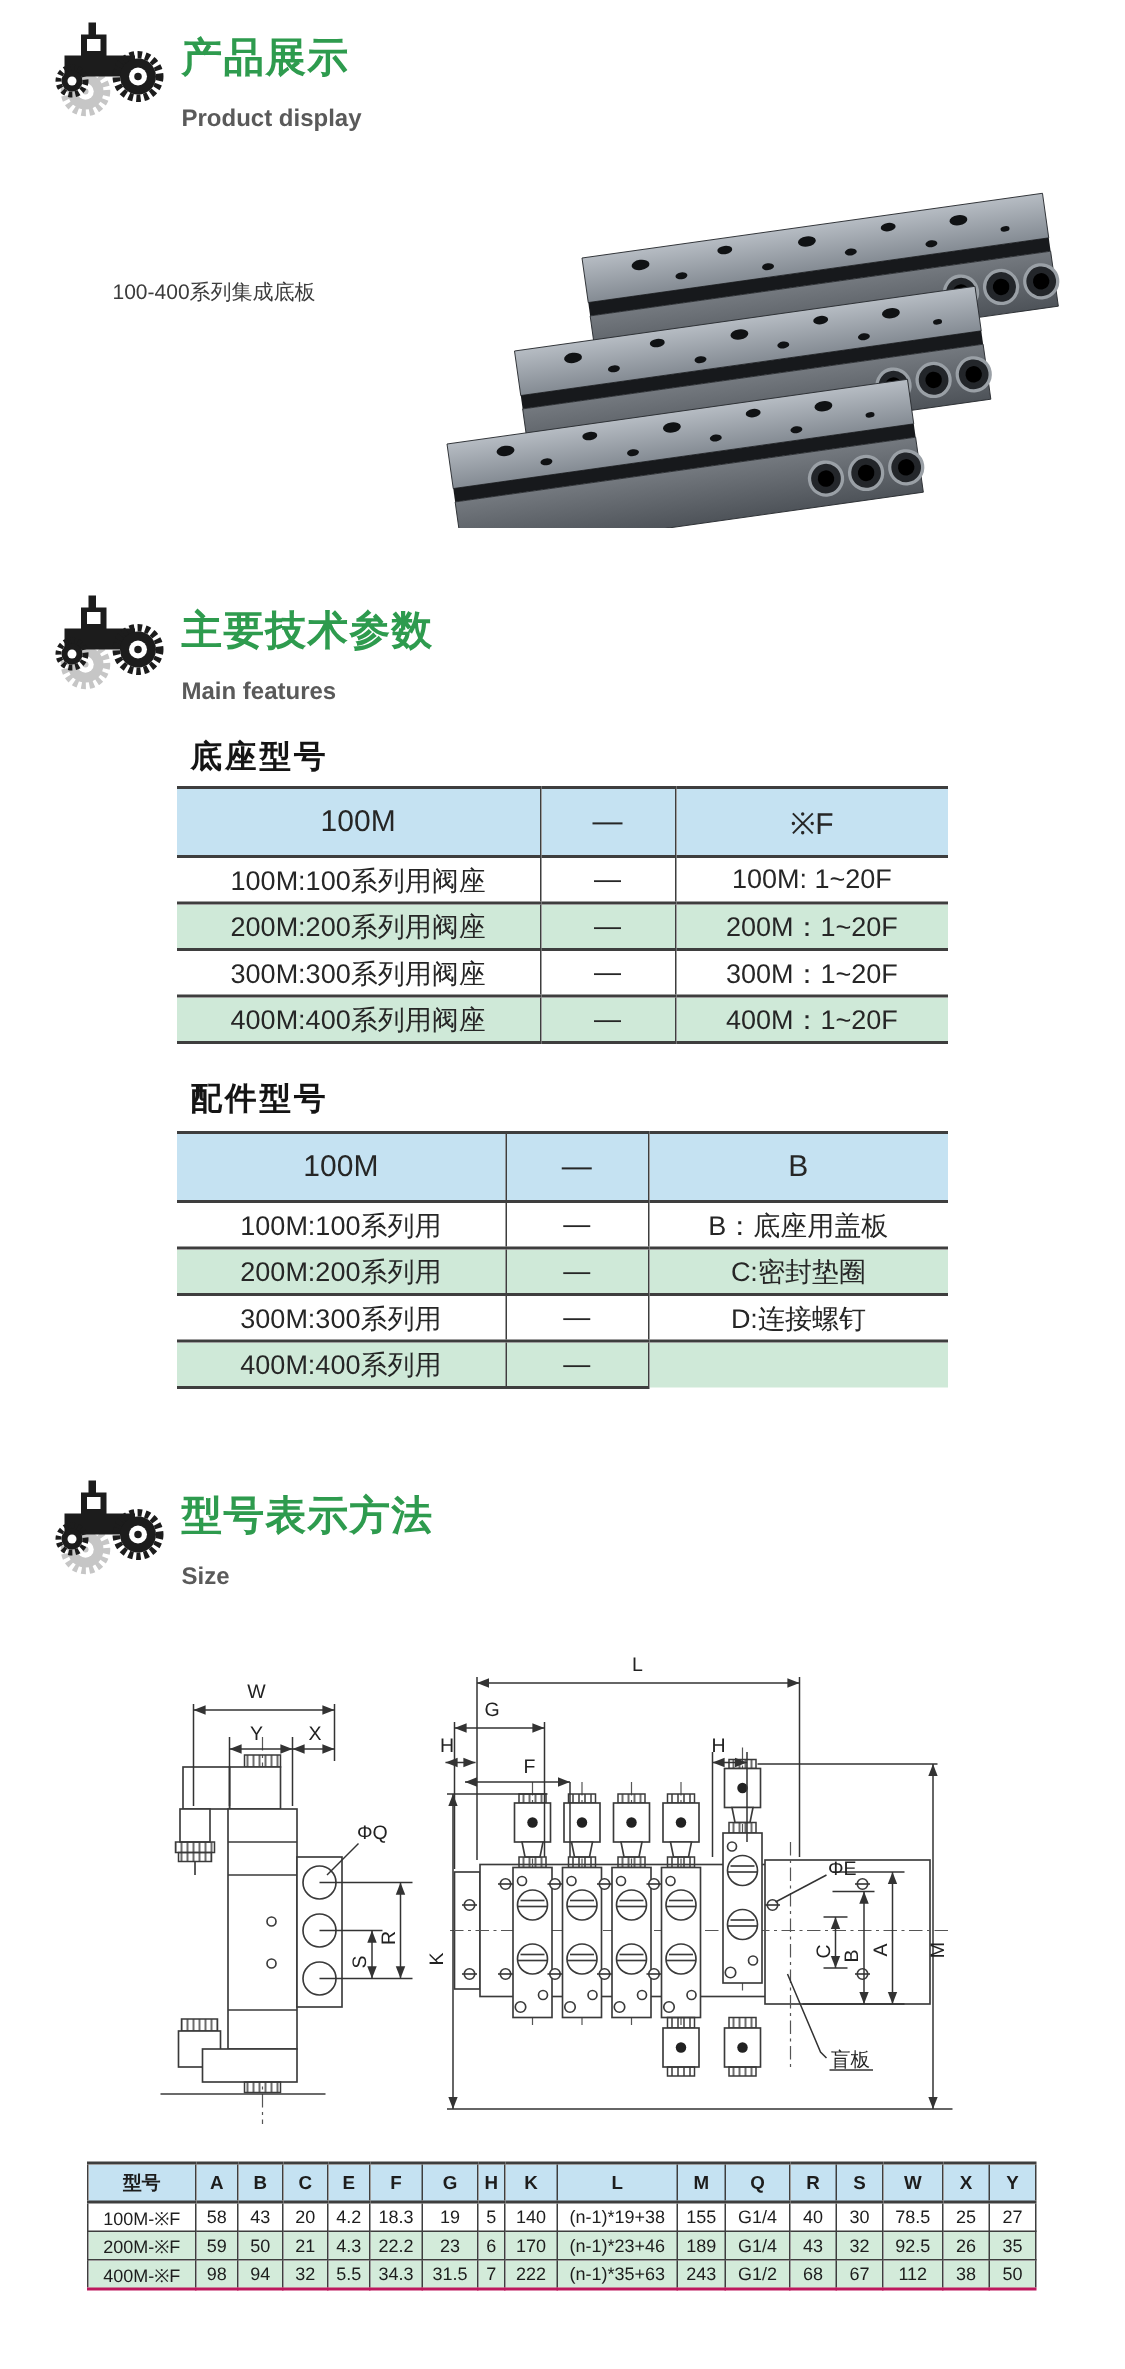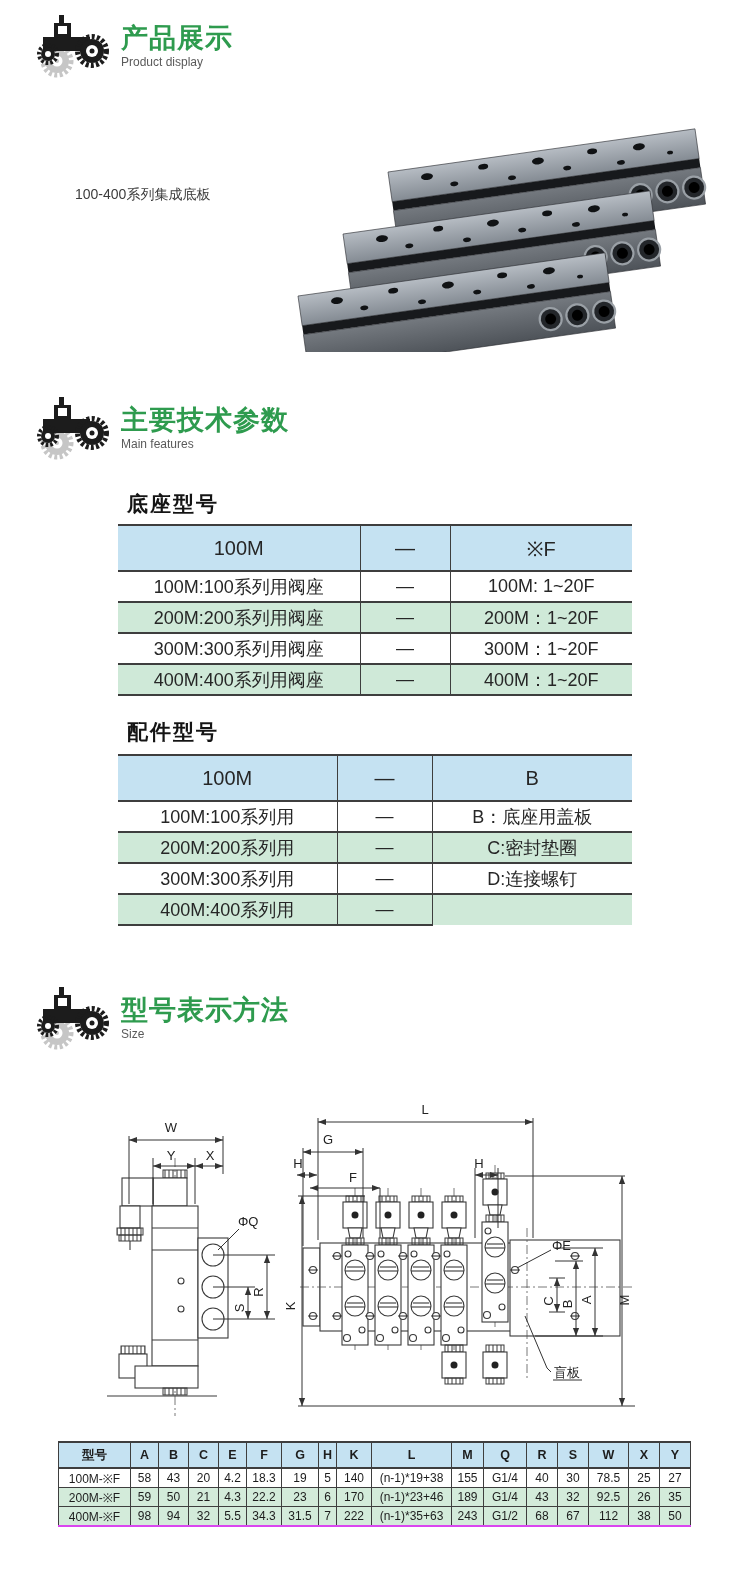--- a/index.html
+++ b/index.html
@@ -7,21 +7,21 @@
     position:relative; width:750px; height:1579px; margin:0 auto;
     background:#ffffff; overflow:hidden;
     font-family:"Liberation Sans", sans-serif;
     -webkit-font-smoothing:antialiased;
   }
   
   .sec { position:absolute; left:35px; display:flex; align-items:flex-start; }
   .sec .icon { width:80px; height:66px; flex:0 0 auto; }
   .sec .titles { margin-left:6px; padding-top:10px; }
   .sec .zh { font-size:27px; font-weight:bold; color:#2e9b4e; letter-spacing:1px; line-height:1.05; }
-  .sec .en { font-size:12px; color:#5a5a5a; margin-top:3px; }
+  .sec .en { font-size:16px; color:#5a5a5a; margin-top:19px;font-weight:bold; }
   
   .caption { position:absolute; left:75px; top:186px; font-size:14px; color:#3c3c3c; }
   .photo { position:absolute; left:288px; top:120px; }
   
   .tbl-title { position:absolute; font-size:21px; font-weight:bold; color:#141414; letter-spacing:2px;text-align:center; }
   table.spec { position:absolute; border-collapse:collapse; table-layout:fixed; font-size:18px; color:#262626; }
   table.spec td { border-top:2px solid #3e3e3e; border-bottom:2px solid #3e3e3e; text-align:center; padding:0; overflow:hidden; white-space:nowrap; }
   table.spec td.vl { border-left:1.5px solid #3e3e3e; }
   table.spec tr.head td { background:#c5e2f2; height:44px; font-size:20px; }
   table.spec tr.r td { height:29px; }
@@ -29,21 +29,21 @@
   table.spec td.ghost { background:#ffffff; border-bottom:none; }
   
   .draw { position:absolute; left:55px; top:1078px; }
   .draw text { font-family:"Liberation Sans", sans-serif; font-size:13px; fill:#222; }
   .o  { fill:#ffffff; stroke:#3a3a3a; stroke-width:1.1; }
   .on { fill:none; stroke:#3a3a3a; stroke-width:1.1; }
   .d  { stroke:#333333; stroke-width:1; fill:none; }
   .cl { stroke:#555555; stroke-width:0.8; fill:none; stroke-dasharray:9 3 2 3; }
   .th { fill:url(#hp); stroke:#3a3a3a; stroke-width:1; }
   
-  table.dim { position:absolute; border-collapse:collapse; table-layout:fixed; font-size:12px; color:#1d1d1d; border-bottom:2px solid #d946ef; }
+  table.dim { position:absolute; border-collapse:collapse; table-layout:fixed; font-size:12px; color:#1d1d1d; border-bottom:2px solid #be185d; }
   table.dim td { border:1px solid #3e3e3e; text-align:center; height:18px; padding:0; overflow:hidden; white-space:nowrap; }
   table.dim tr.head td { background:#c5e2f2; font-weight:bold; height:24px; border-top:2px solid #3e3e3e; border-bottom:2px solid #3e3e3e; font-size:12.5px; }
   table.dim tr.g td { background:#d3ebda; }
 </style>
 </head>
 <body>
 
 <div class="page">
 
   <div class="sec" style="top:14px;">

